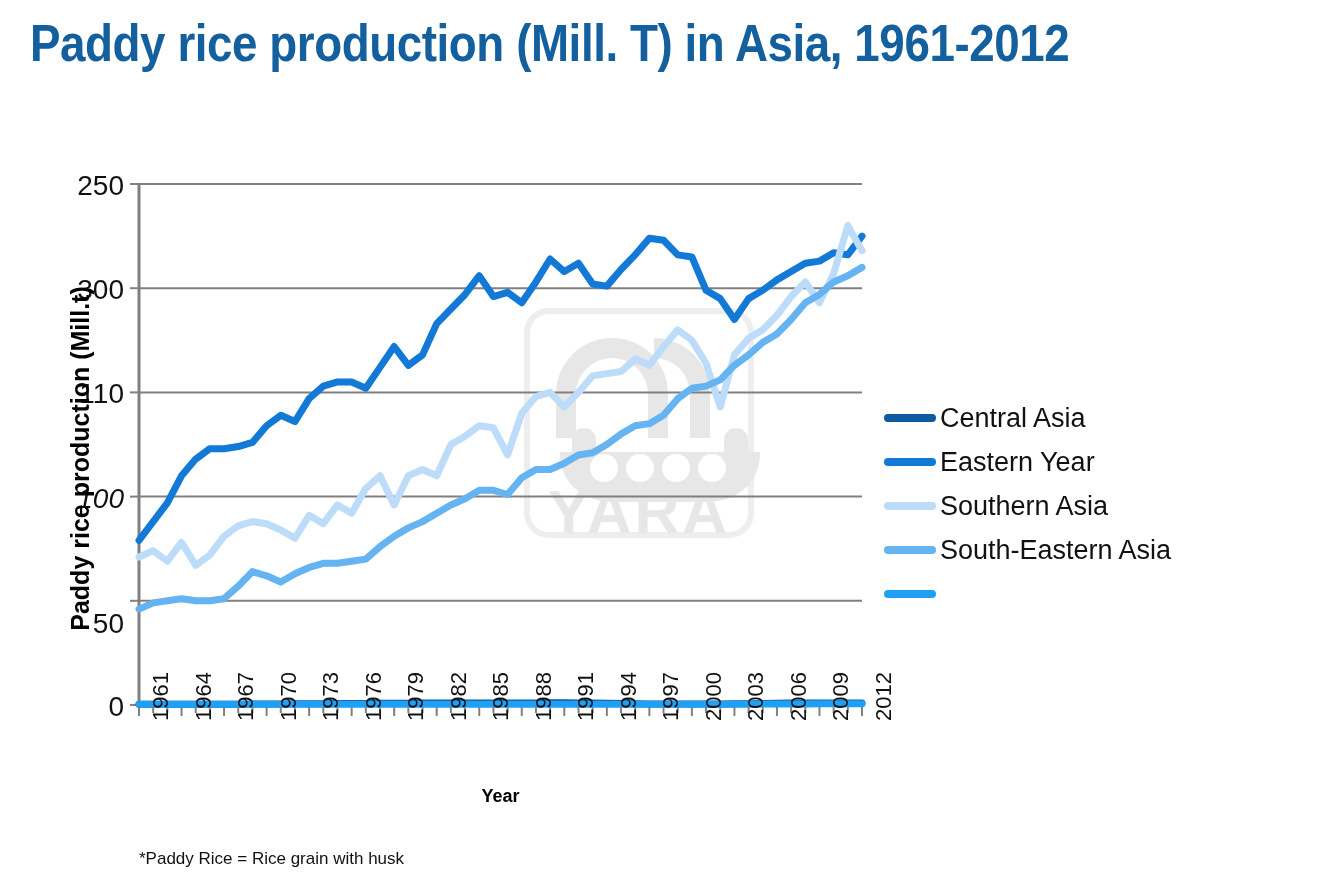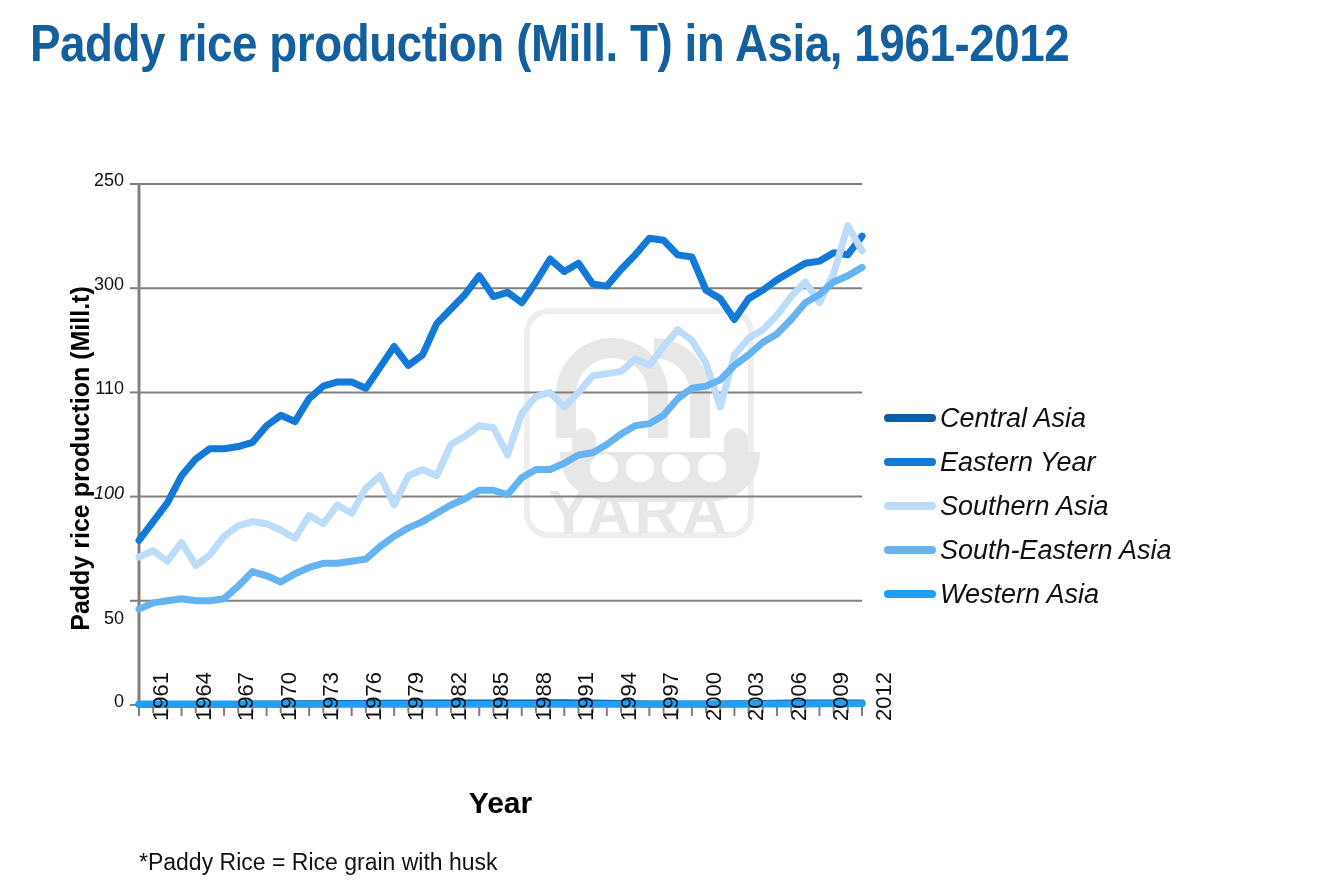--- a/index.html
+++ b/index.html
@@ -36,32 +36,31 @@
     left: 0;
     top: 0;
     width: 1341px;
     height: 894px;
   }
 
   #footnote {
     position: absolute;
     left: 139px;
     top: 849px;
-    font-size: 23px;
+    font-size: 17px;
     color: #111111;
     font-family: "Liberation Sans", sans-serif;
     white-space: nowrap;
   }
 
   .legend-row {
     position: absolute;
     display: flex;
     align-items: center;
     height: 44px;
-    font-style: italic;
   }
   .legend-swatch {
     width: 52px;
     height: 8px;
     border-radius: 4px;
     margin-right: 4px;
     flex: 0 0 auto;
   }
   .legend-label {
     font-size: 27px;
@@ -86,31 +85,31 @@
     font-size: 25px;
     left: -200px;
     top: 444px;
     width: 560px;
     text-align: center;
     transform: rotate(-90deg);
     transform-origin: center center;
     white-space: nowrap;
   }
   #x-axis-title {
-    font-size: 30px;
+    font-size: 18px;
     left: 139px;
     top: 786px;
     width: 723px;
     text-align: center;
   }
 
   .ytick-label {
     position: absolute;
     right: 0;
-    font-size: 18px;
+    font-size: 28px;
     color: #111111;
     text-align: right;
     width: 60px;
     font-family: "Liberation Sans", sans-serif;
   }
   #y-tick-labels {
     position: absolute;
     left: 62px;
     top: 0;
     width: 62px;
@@ -280,18 +279,17 @@
       <div class="legend-row" style="left: 0px; top: 88px;">
         <span class="legend-swatch" style="background: rgb(188, 220, 250);"></span>
         <span class="legend-label">Southern Asia</span>
       </div>
       <div class="legend-row" style="left: 0px; top: 132px;">
         <span class="legend-swatch" style="background: rgb(102, 179, 242);"></span>
         <span class="legend-label">South-Eastern Asia</span>
       </div>
       <div class="legend-row" style="left: 0px; top: 176px;">
         <span class="legend-swatch" style="background: rgb(31, 160, 245);"></span>
-        <span class="legend-label">Western Asia</span>
       </div>
     </div>
 </div>
 
 <div id="footnote">*Paddy Rice = Rice grain with husk</div>
 
 </body></html>

